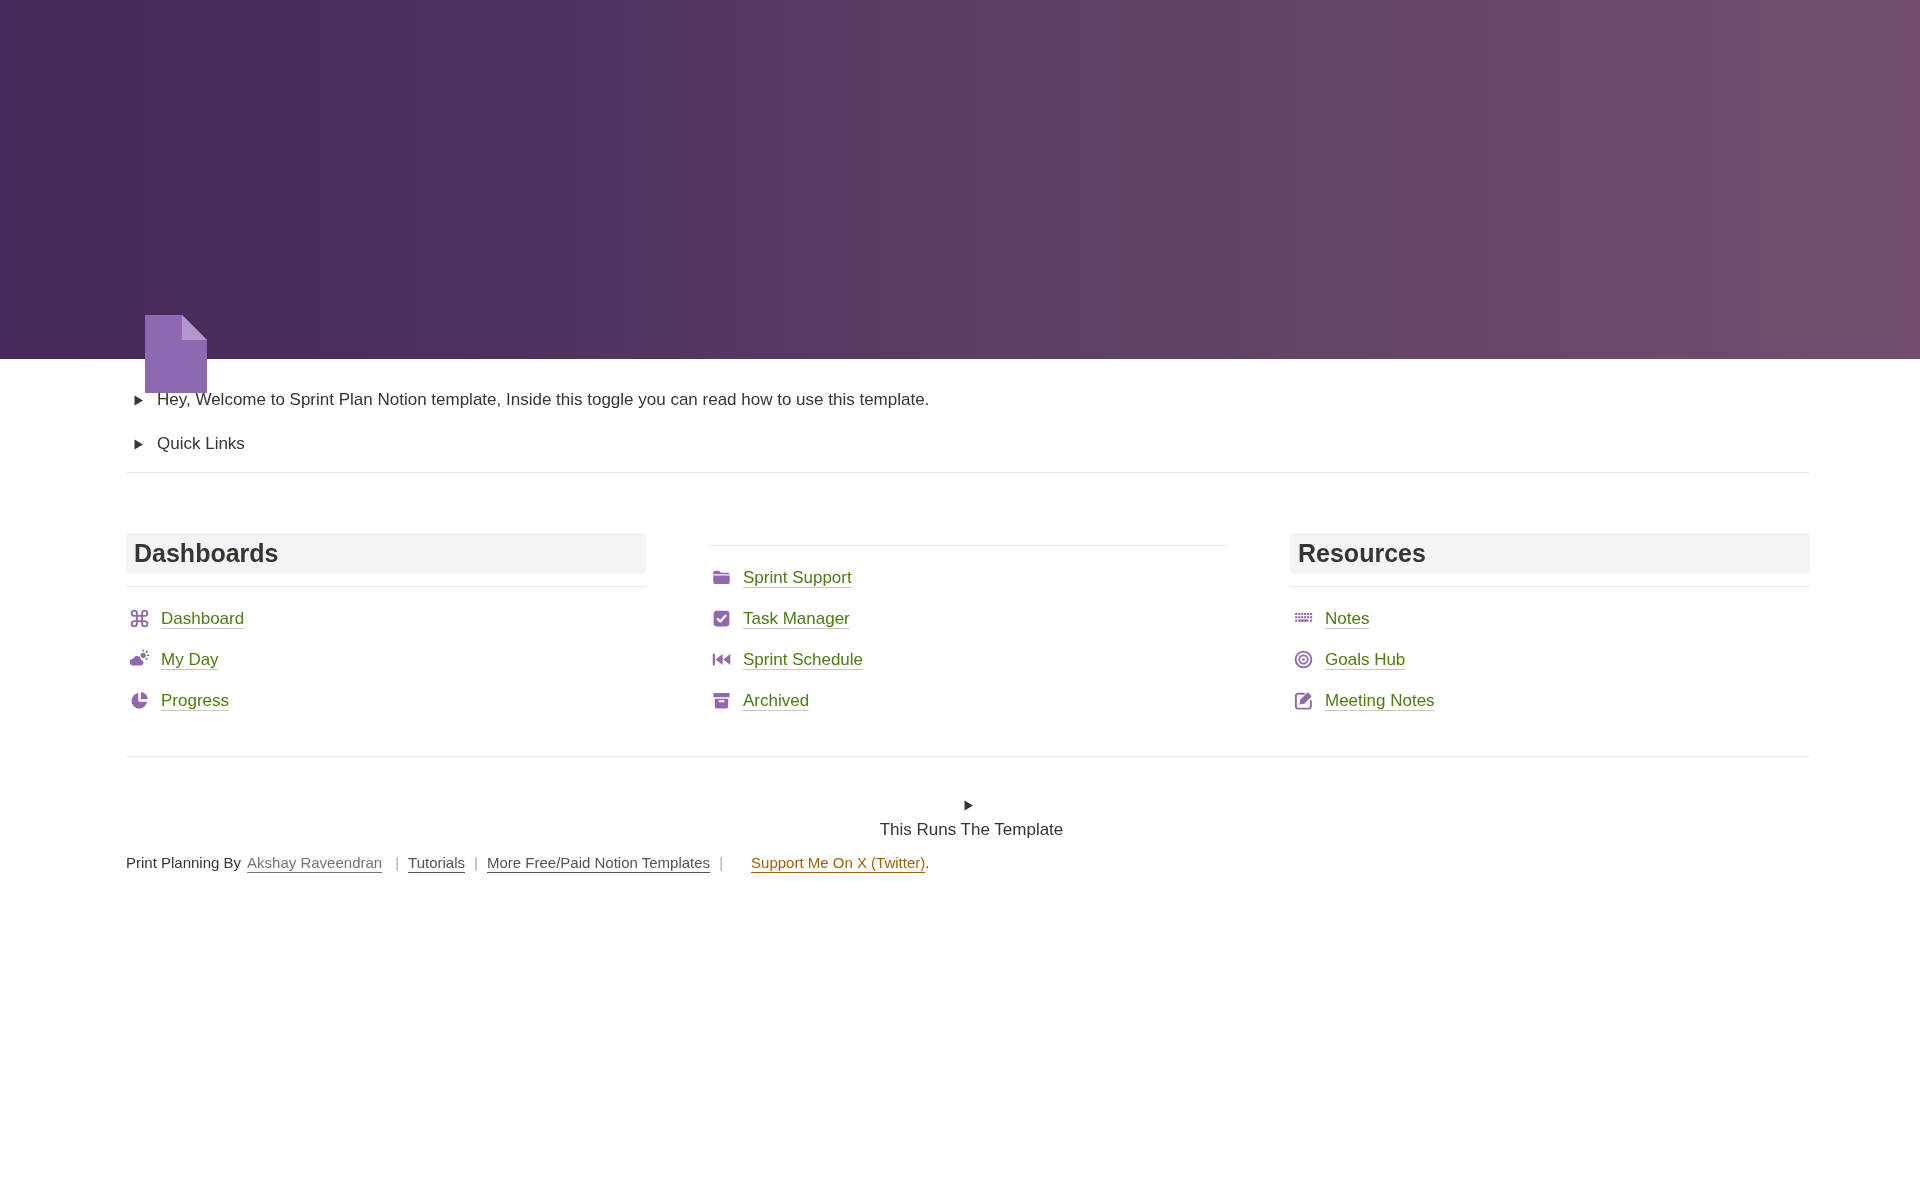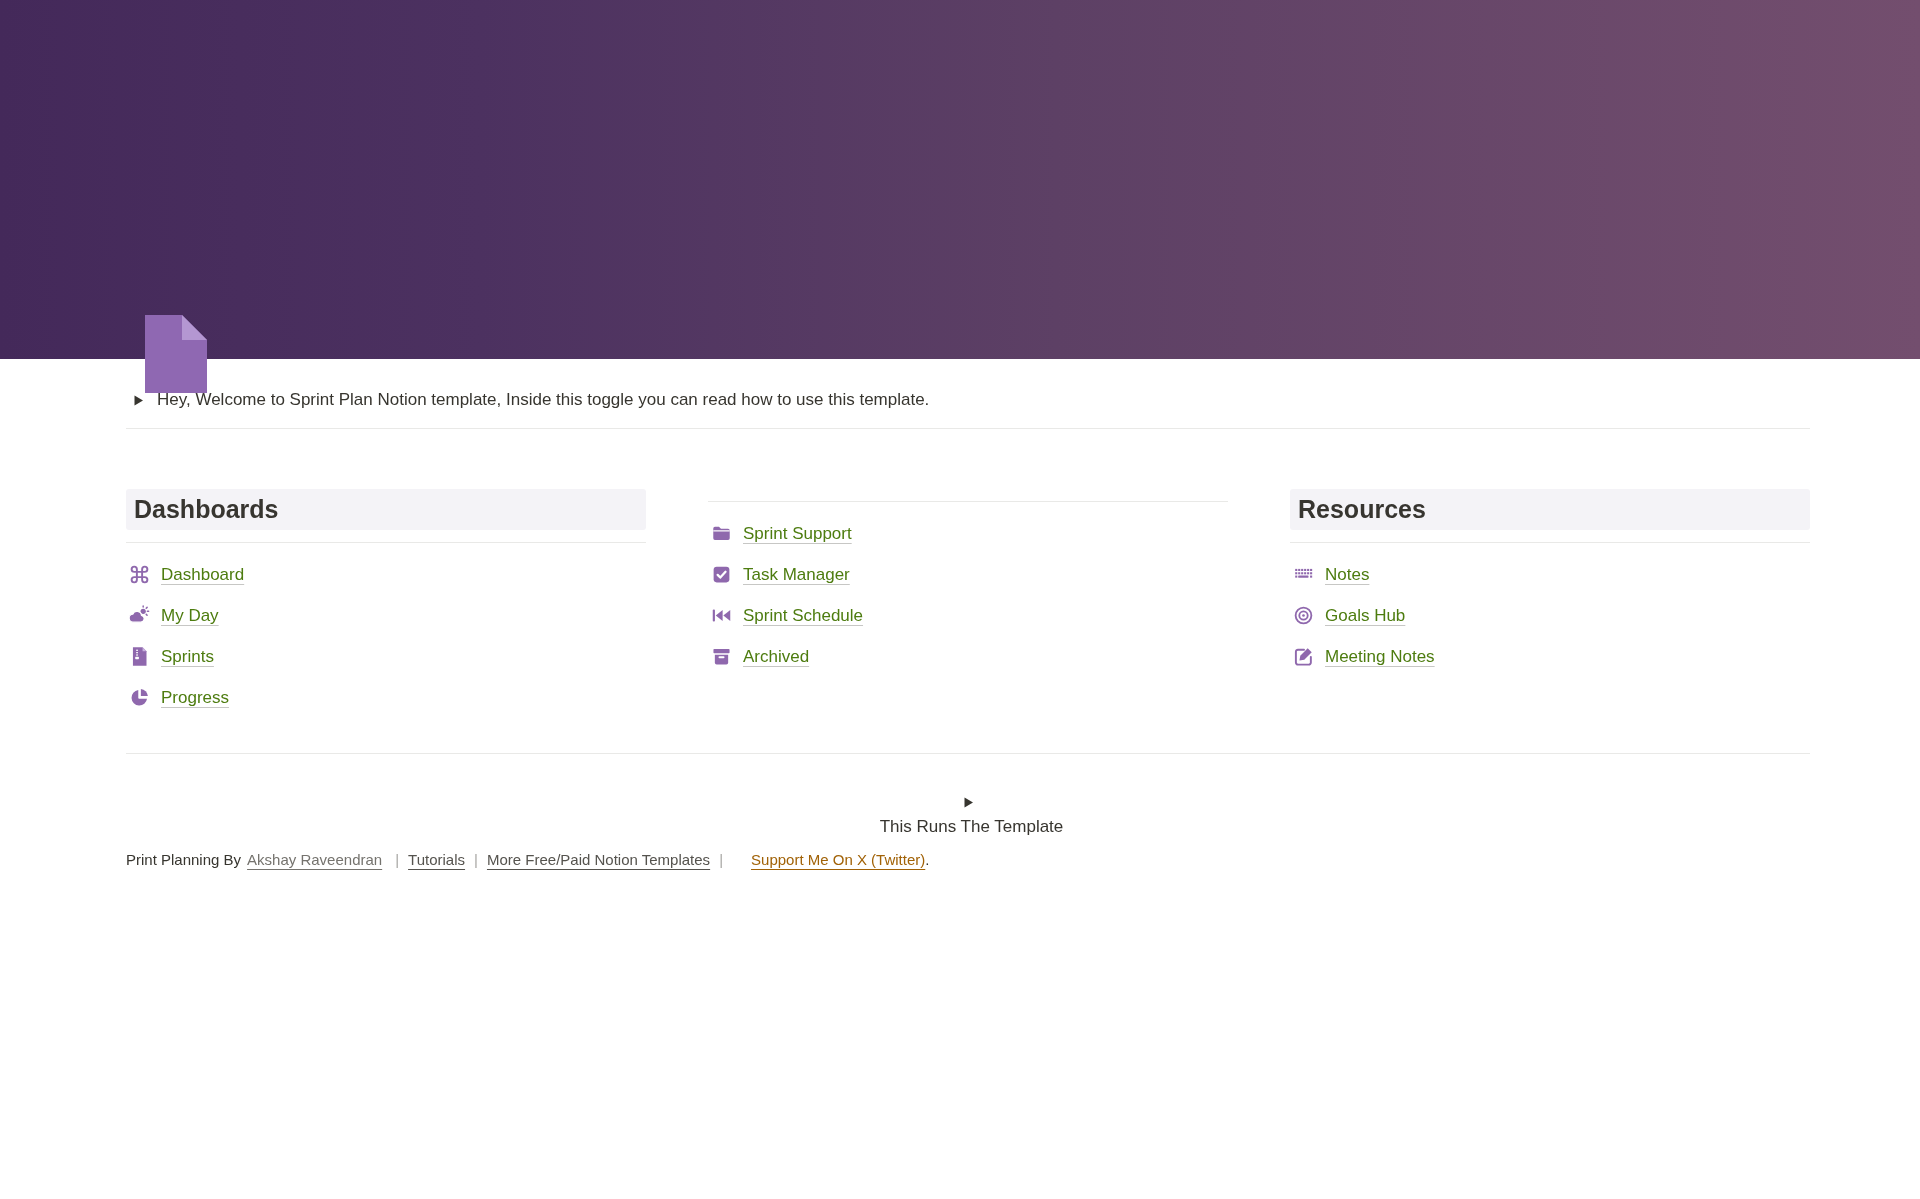--- a/index.html
+++ b/index.html
@@ -76,20 +76,28 @@
 
   <div class="toggle-row first">
     <span class="toggle-btn">
       <svg class="tri" width="11" height="13" viewBox="0 0 11 13">
           <polygon points="1.5,1.5 10,6.5 1.5,11.5" fill="#37352f"></polygon>
         </svg>
     </span>
     <span class="toggle-label">Hey, Welcome to Sprint Plan Notion template, Inside this toggle you can read how to use this template.</span>
   </div>
 
+  <div class="toggle-row second">
+    <span class="toggle-btn">
+      <svg class="tri" width="11" height="13" viewBox="0 0 11 13">
+          <polygon points="1.5,1.5 10,6.5 1.5,11.5" fill="#37352f"></polygon>
+        </svg>
+    </span>
+    <span class="toggle-label">Quick Links</span>
+  </div>
 
   <hr class="divider main-top">
 
   <div class="columns">
 
     <div class="column">
       <div class="col-header">Dashboards</div>
       <hr class="col-divider">
       <div class="link-list">
 
@@ -111,35 +119,20 @@
                 <line x1="20.7" y1="2.7" x2="19.7" y2="3.7"></line>
                 <line x1="22.4" y1="7.2" x2="21" y2="7.2"></line>
                 <line x1="20.7" y1="11.7" x2="19.7" y2="10.7"></line>
               </g>
               <path d="M5.2 19.6h8.3a3.9 3.9 0 0 0 .8-7.7 5.2 5.2 0 0 0-10-1.4 3.4 3.4 0 0 0 .9 9.1z" fill="#8f68ad" stroke="#ffffff" stroke-width="1.4"></path>
             </svg>
           </span>
           <span class="pl-label">My Day</span>
         </a>
 
-        <a class="page-link">
-          <span class="pl-icon">
-            <svg viewBox="0 0 24 24">
-              <path d="M4.5 1.5h11L20 6v16.5H4.5z" fill="#8f68ad"></path>
-              <path d="M15.5 1.5V6H20z" fill="#c9b1df"></path>
-              <g fill="#ffffff">
-                <rect x="8.2" y="4.2" width="2" height="1.4"></rect>
-                <rect x="8.2" y="6.9" width="2" height="1.4"></rect>
-                <rect x="8.2" y="9.6" width="2" height="1.4"></rect>
-                <rect x="7.1" y="12.4" width="4.2" height="2.7" rx="0.7"></rect>
-              </g>
-            </svg>
-          </span>
-          <span class="pl-label">Sprints</span>
-        </a>
 
         <a class="page-link">
           <span class="pl-icon">
             <svg viewBox="0 0 24 24" fill="#8f68ad">
               <path d="M10.6 3.4A8.9 8.9 0 1 0 20.6 13.4H11.6a1 1 0 0 1-1-1z"></path>
               <path d="M13.6 2.4a8.9 8.9 0 0 1 8 8h-8z"></path>
             </svg>
           </span>
           <span class="pl-label">Progress</span>
         </a>

